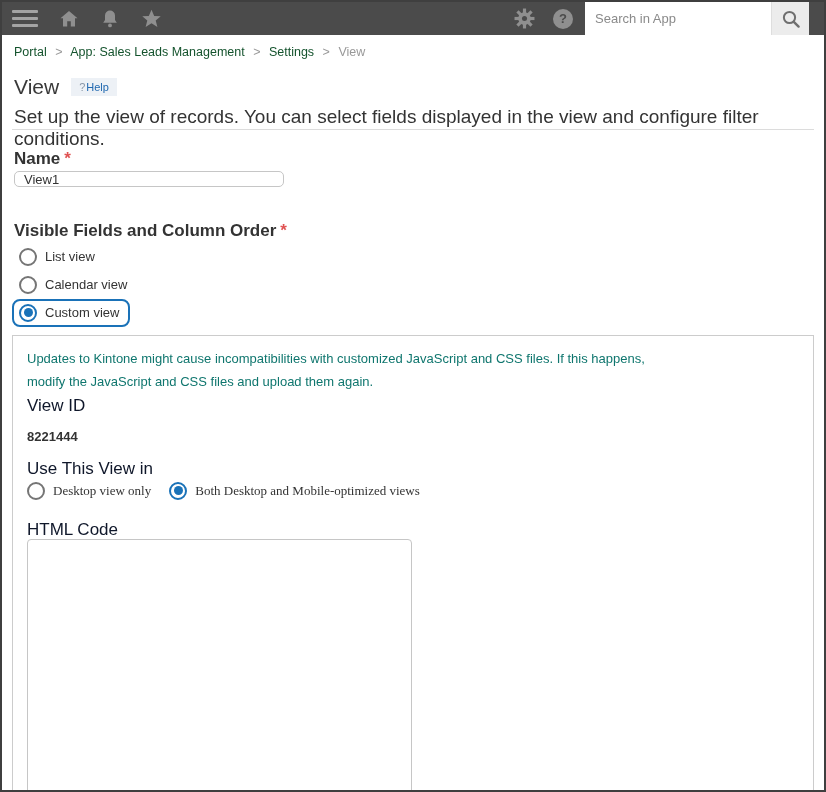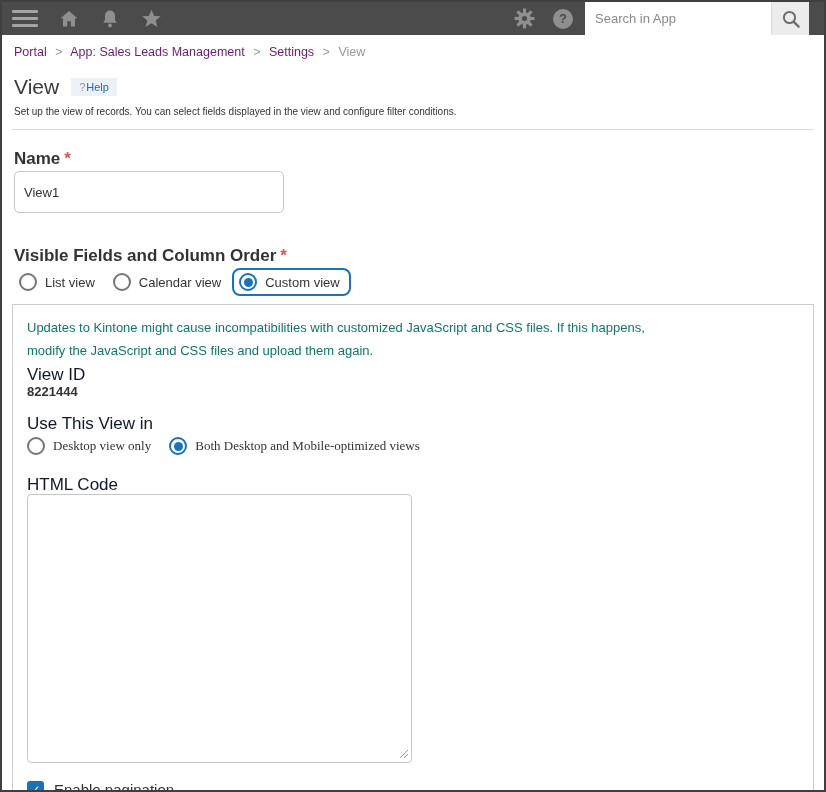--- a/index.html
+++ b/index.html
@@ -19,54 +19,54 @@
               display:flex; align-items:center; justify-content:center; }
   .q-circle::after { content:"?"; color:#4b4b4b; font-weight:bold; font-size:13px; }
   .search-input { width:186px; height:33px; border:none; outline:none; padding:0 10px; font-size:13px; color:#333; }
   .search-input::placeholder { color:#8a8a8a; }
   .search-btn { width:38px; height:33px; background:#ececec; border:none; border-left:1px solid #dedede; cursor:pointer;
                 display:flex; align-items:center; justify-content:center; }
 
   
   .content { padding:0; }
   .breadcrumb { margin:10px 0 0 12px; font-size:12.5px; height:15px; }
-  .bc-link { color:#701a75; cursor:pointer; }
+  .bc-link { color:#14532d; cursor:pointer; }
   .bc-sep { color:#999; margin:0 5px; }
   .bc-current { color:#999; }
 
   .title-row { margin:14px 0 0 12px; display:flex; align-items:center; height:26px; }
   .page-title { font-size:21px; font-weight:400; color:#3a3a3a; line-height:26px; }
   .help-badge { margin-left:12px; background:#edf1f6; border-radius:0; padding:3px 8px; font-size:11px; cursor:pointer; }
   .help-q { color:#8a97a8; margin-right:1px; }
   .help-label { color:#2068b0; }
 
-  .description { margin:6px 0 0 12px; font-size:10px; color:#333; height:16px; }
+  .description { margin:6px 0 0 12px; font-size:19px; color:#333; height:16px; }
   .divider { margin:7px 10px 0 10px; border:none; border-top:1px solid #dcdcdc; }
 
   .field-label { margin:19px 0 0 12px; font-size:17px; font-weight:bold; color:#333; height:16px; }
   .req-mark { color:#e05252; margin-left:4px; font-weight:bold; }
-  .text-input { margin:6px 0 0 12px; width:270px; height:42px; border:1px solid #c6c6c6; border-radius:5px;
+  .text-input { margin:6px 0 0 12px; width:270px; height:16px; border:1px solid #c6c6c6; border-radius:5px;
                 padding:0 9px; font-size:13px; color:#333; outline:none; }
 
   .vf-label { margin-top:33px; }
-  .radio-row { margin:6px 0 0 10px; display:flex; align-items:flex-start; }
+  .radio-row { margin:6px 0 0 10px; display:flex; align-items:flex-start;flex-direction:column; }
   .radio-item { display:inline-flex; align-items:center; border:2px solid transparent; border-radius:8px;
                 padding:3px 9px 3px 5px; cursor:pointer; }
   .radio-item.ringed { border-color:#1a72b8; }
   .radio-circle { width:18px; height:18px; border:2px solid #757575; border-radius:50%; background:#fff;
                   display:inline-flex; align-items:center; justify-content:center; flex:0 0 auto; }
   .radio-circle.checked { border-color:#1a72b8; }
   .radio-circle.checked::after { content:""; width:9px; height:9px; border-radius:50%; background:#1a72b8; }
   .radio-label { margin-left:8px; font-size:13px; color:#333; white-space:nowrap; }
 
   
   .panel { margin:8px 10px 0 10px; height:493px; border:1px solid #cccccc; padding:11px 14px 0 14px; overflow:hidden; }
   .warning { color:#0f766e; font-size:13px; line-height:23px; height:46px; margin-bottom:3px; }
   .panel-label { font-size:17px; color:#0f172a; height:16px; }
-  .view-id-value { font-size:13px; font-weight:bold; color:#333; height:16px; margin-top:3px; }
+  .view-id-value { font-size:13px; font-weight:bold; color:#333; height:16px; margin-top:17px; }
   .use-label { margin-top:14px; }
   .panel .radio-row2 { margin:2px 0 0 -7px; display:flex; align-items:center;font-family:Liberation Serif, serif; }
   .html-label { margin-top:15px; }
   .ta-wrap { position:relative; width:385px; margin-top:3px; }
   .html-textarea { width:385px; height:269px; border:1px solid #c6c6c6; border-radius:4px; resize:none;
                    padding:8px; font-size:13px; font-family:"Liberation Sans",sans-serif; outline:none; display:block; }
   .resize-handle { position:absolute; right:3px; bottom:4px; cursor:nwse-resize; }
 
   .checkbox-row { margin-top:18px; display:flex; align-items:center; cursor:pointer; }
   .checkbox { width:17px; height:17px; background:#1673b8; border-radius:3px; display:flex;

